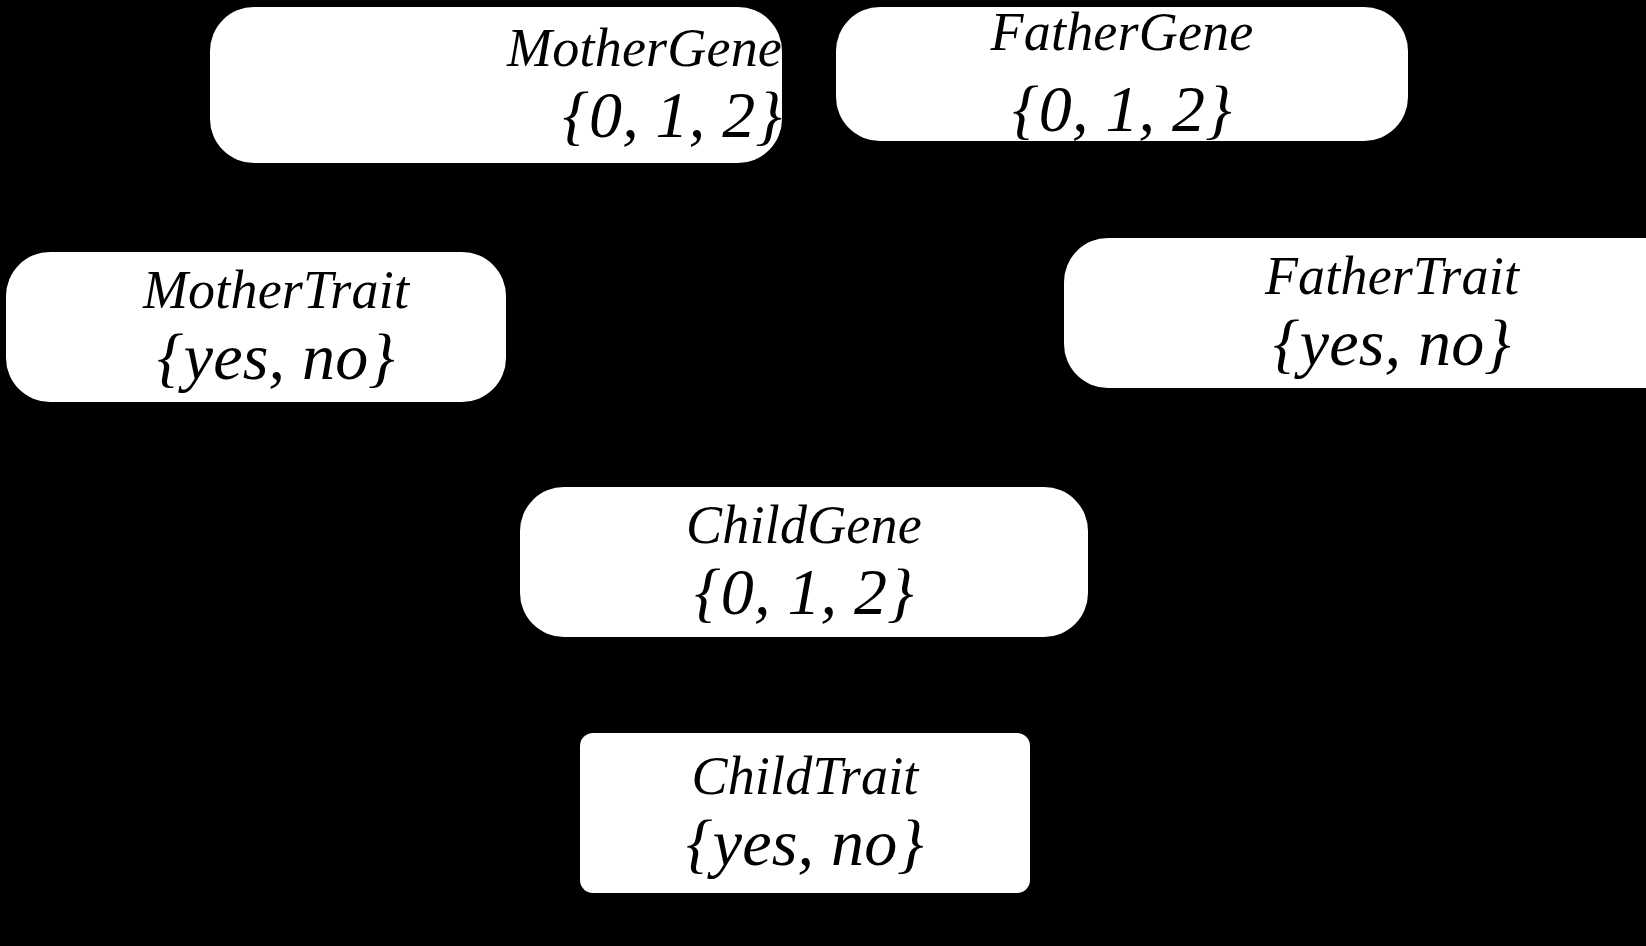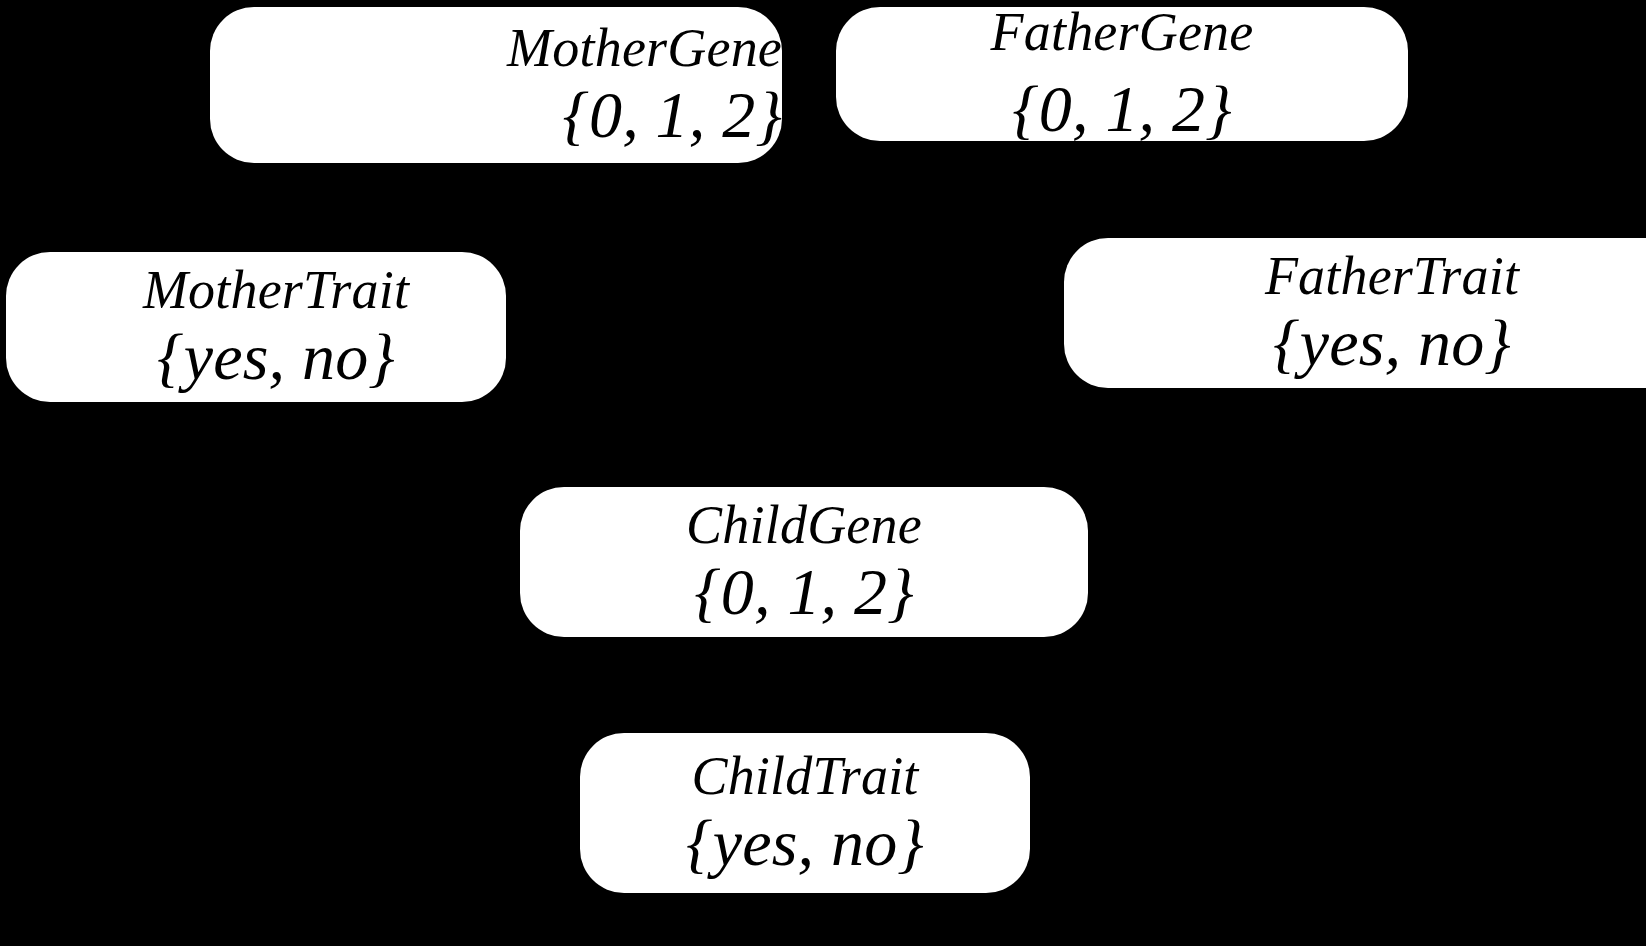--- a/index.html
+++ b/index.html
@@ -51,21 +51,21 @@
   #node-mother-trait {
     left: 6px;    top: 252px;  width: 500px;  height: 150px; padding-left: 40px;
   }
   #node-father-trait {
     left: 1064px; top: 238px;  width: 656px;  height: 150px;
   }
   #node-child-gene {
     left: 520px;  top: 487px;  width: 568px;  height: 150px;
   }
   #node-child-trait {
-    left: 580px;  top: 733px;  width: 450px;  height: 160px;
+    left: 580px;  top: 733px;  width: 450px;  height: 160px; border-radius: 13px;
   }
 </style>
 </head>
 <body>
 
 <div id="canvas">
 
   <div class="node" id="node-mother-gene">
     <span class="node-name">MotherGene</span>
     <span class="node-domain">{0, 1, 2}</span>

